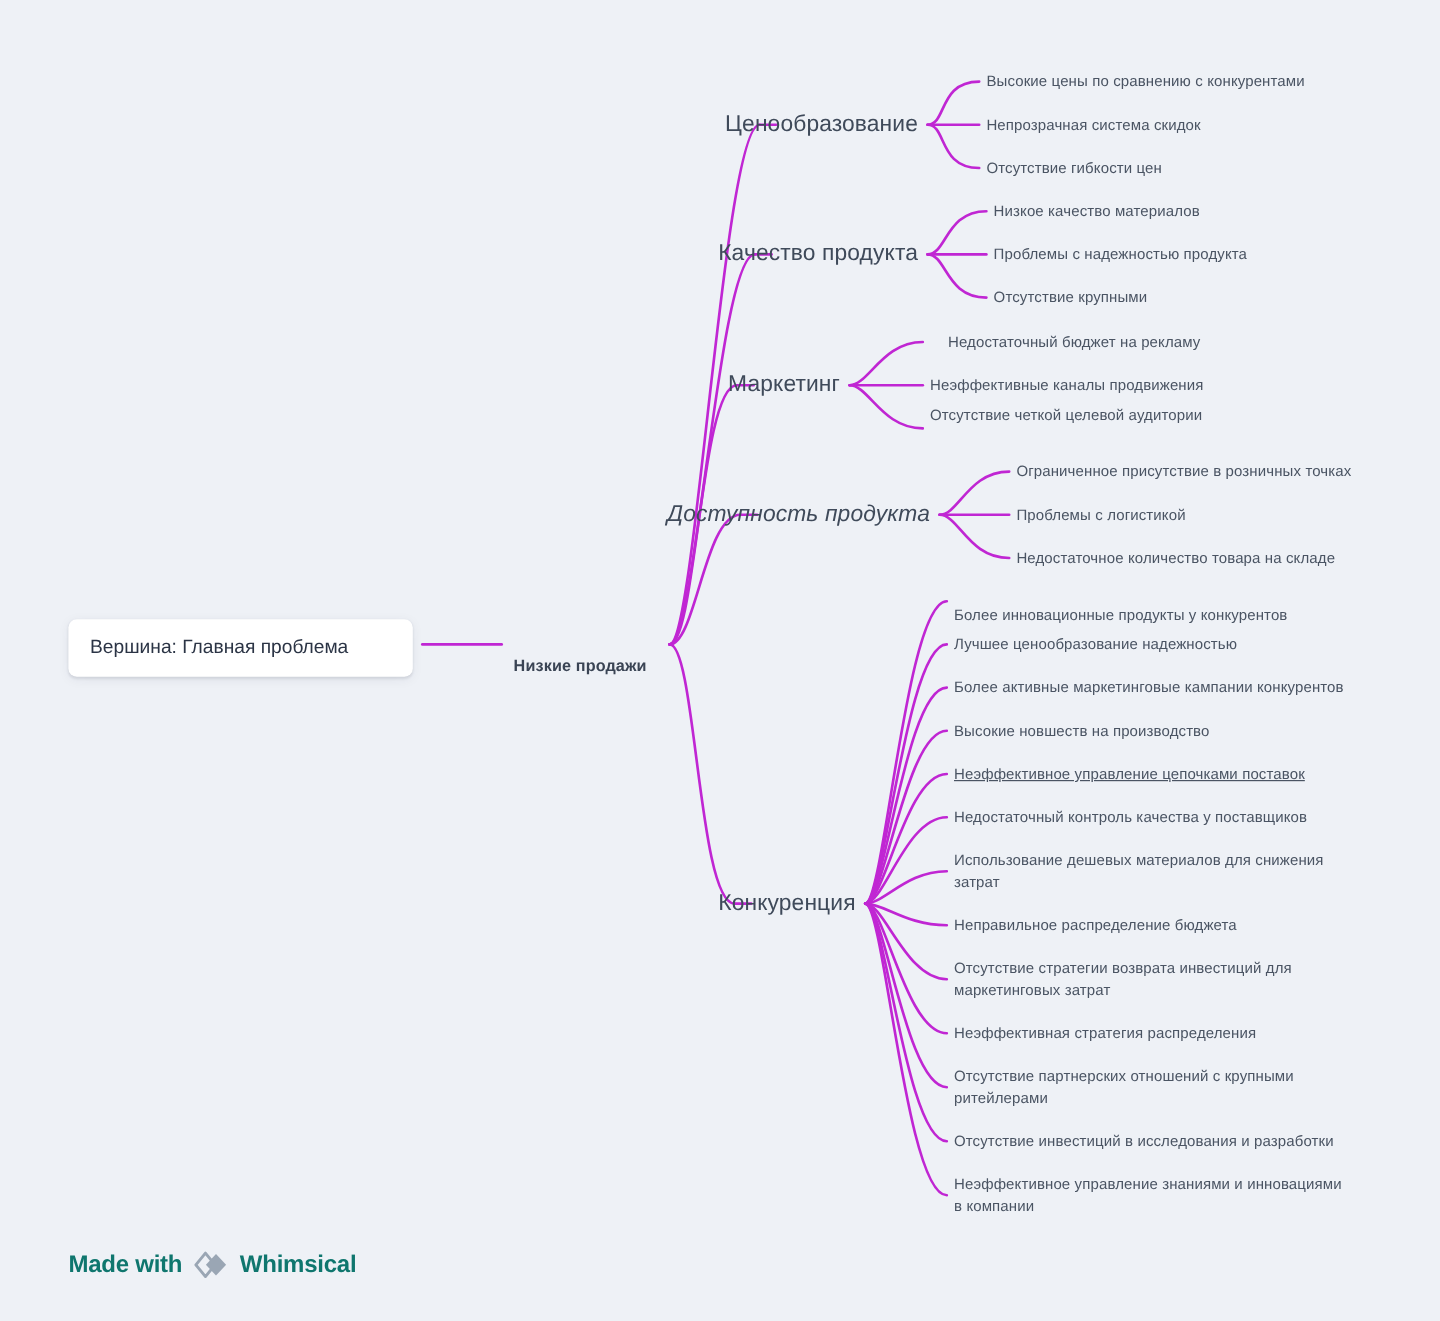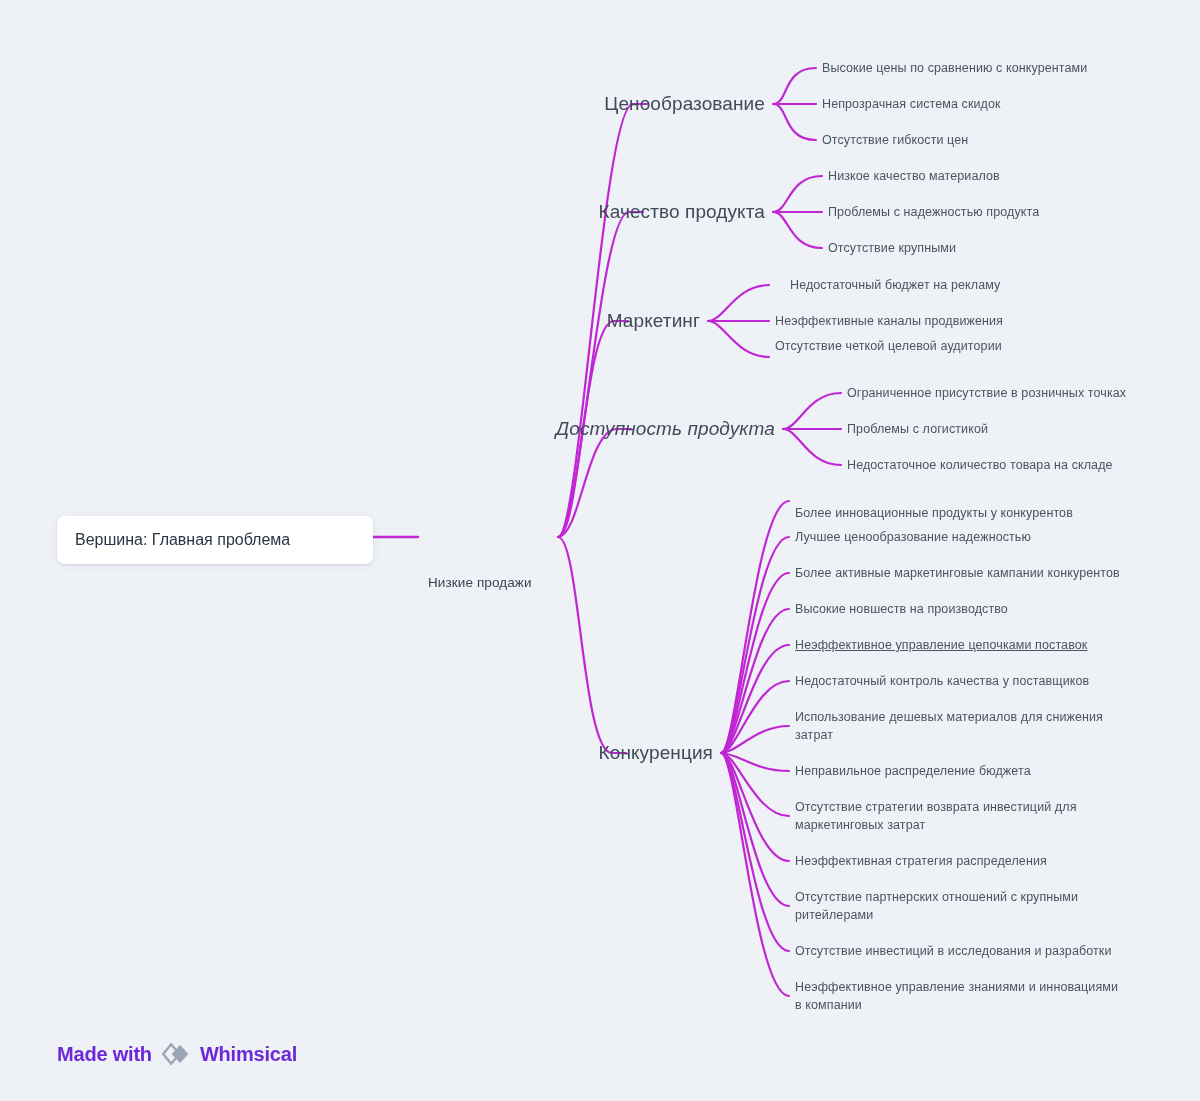--- a/index.html
+++ b/index.html
@@ -68,21 +68,21 @@
     top: 1042px;
     display: flex;
     align-items: center;
     gap: 9px;
     color: #9aa6b4;
     font-size: 20px;
     font-weight: bold;
     letter-spacing: -0.2px;
     user-select: none;
   }
-  .watermark .wm-text { color: #6d28d9; }
+  .watermark .wm-text { color: #0f766e; }
   .wm-logo { display: block; }
 </style>
 </head>
 <body>
 
 <div id="canvas">
   <svg class="links" id="links-svg" viewBox="0 0 1200 1101" xmlns="http://www.w3.org/2000/svg">
       <path d="M 352 537 L 418 537" fill="none" stroke="#c026d3" stroke-width="2.4" stroke-linecap="round"></path>
       <path d="M 558 537 C 580 537, 603 104, 633 104" fill="none" stroke="#c026d3" stroke-width="2.2" stroke-linecap="round"></path>
       <path d="M 633 104 L 647 104" fill="none" stroke="#c026d3" stroke-width="2.2" stroke-linecap="round"></path>
@@ -114,25 +114,25 @@
       <path d="M 721 753 C 737 753, 755 681, 789 681" fill="none" stroke="#c026d3" stroke-width="2.2" stroke-linecap="round"></path>
       <path d="M 721 753 C 737 753, 755 726, 789 726" fill="none" stroke="#c026d3" stroke-width="2.2" stroke-linecap="round"></path>
       <path d="M 721 753 C 737 753, 755 771, 789 771" fill="none" stroke="#c026d3" stroke-width="2.2" stroke-linecap="round"></path>
       <path d="M 721 753 C 737 753, 755 816, 789 816" fill="none" stroke="#c026d3" stroke-width="2.2" stroke-linecap="round"></path>
       <path d="M 721 753 C 737 753, 755 861, 789 861" fill="none" stroke="#c026d3" stroke-width="2.2" stroke-linecap="round"></path>
       <path d="M 721 753 C 737 753, 755 906, 789 906" fill="none" stroke="#c026d3" stroke-width="2.2" stroke-linecap="round"></path>
       <path d="M 721 753 C 737 753, 755 951, 789 951" fill="none" stroke="#c026d3" stroke-width="2.2" stroke-linecap="round"></path>
       <path d="M 721 753 C 737 753, 755 996, 789 996" fill="none" stroke="#c026d3" stroke-width="2.2" stroke-linecap="round"></path>
     </svg>
 
-  <div class="node-root" id="root-node" style="left: 57px; top: 516px; width: 316px; height: 48px;">
+  <div class="node-root" id="root-node" style="left: 57px; top: 516px; width: 287px; height: 48px;">
     <span>Вершина: Главная проблема</span>
   </div>
 
-  <div class="node-label node-l1" id="l1-node" style="left: 428px; top: 556px;">
+  <div class="node-label node-l1" id="l1-node" style="left: 428px; top: 528px; font-weight: bold;">
     <span>Низкие продажи</span>
   </div>
 
   <div id="branch-layer">
       <div class="node-label node-l2" style="top: 95px; right: 435px;"><span>Ценообразование</span></div>
       <div class="node-label node-leaf" style="left: 822px; top: 59px;"><span>Высокие цены по сравнению с конкурентами</span></div>
       <div class="node-label node-leaf" style="left: 822px; top: 95px;"><span>Непрозрачная система скидок</span></div>
       <div class="node-label node-leaf" style="left: 822px; top: 131px;"><span>Отсутствие гибкости цен</span></div>
       <div class="node-label node-l2" style="top: 203px; right: 435px;"><span>Качество продукта</span></div>
       <div class="node-label node-leaf" style="left: 828px; top: 167px;"><span>Низкое качество материалов</span></div>

